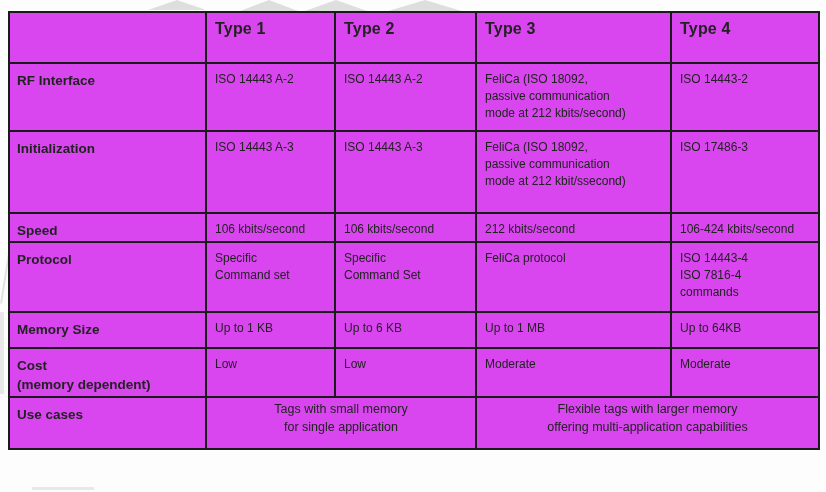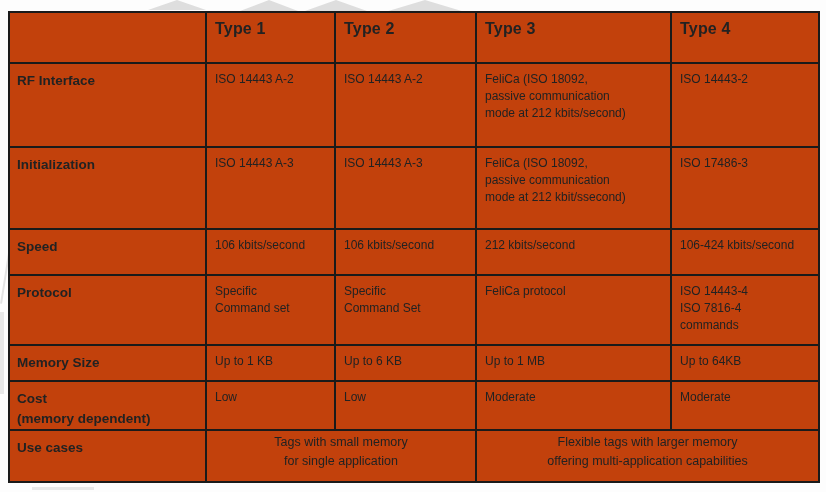--- a/index.html
+++ b/index.html
@@ -18,21 +18,21 @@
   .wm-diag-line { width: 2px; background: #e2e2e2; transform: rotate(9deg); }
   .wm-strip { background: #e8e8e8; }
 
   table.cmp {
     position: absolute;
     left: 8px;
     top: 11px;
     width: 810px;
     border-collapse: collapse;
     table-layout: fixed;
-    background: #c2410c;
+    background: #d946ef;
   }
   table.cmp th, table.cmp td {
     border: 2px solid #1a1a1a;
     vertical-align: top;
     overflow: hidden;
   }
   th.type-hd {
     text-align: left;
     font-size: 16px;
     font-weight: bold;
@@ -85,41 +85,41 @@
 
     <tbody>
         <tr style="height:51px">
       <th class="type-hd"></th>
       <th class="type-hd">Type 1</th>
       <th class="type-hd">Type 2</th>
       <th class="type-hd">Type 3</th>
       <th class="type-hd">Type 4</th>
     </tr>
 
-    <tr style="height:84px">
+    <tr style="height:68px">
       <td class="row-label">RF Interface</td>
       <td class="val">ISO 14443 A-2</td>
       <td class="val">ISO 14443 A-2</td>
       <td class="val">FeliCa (ISO 18092,
 passive communication
 mode at 212 kbits/second)</td>
       <td class="val">ISO 14443-2</td>
     </tr>
 
     <tr style="height:82px">
       <td class="row-label">Initialization</td>
       <td class="val">ISO 14443 A-3</td>
       <td class="val">ISO 14443 A-3</td>
       <td class="val">FeliCa (ISO 18092,
 passive communication
 mode at 212 kbit/ssecond)</td>
       <td class="val">ISO 17486-3</td>
     </tr>
 
-    <tr style="height:46px">
+    <tr style="height:28px">
       <td class="row-label">Speed</td>
       <td class="val">106 kbits/second</td>
       <td class="val">106 kbits/second</td>
       <td class="val">212 kbits/second</td>
       <td class="val">106-424 kbits/second</td>
     </tr>
 
     <tr style="height:70px">
       <td class="row-label">Protocol</td>
       <td class="val">Specific

